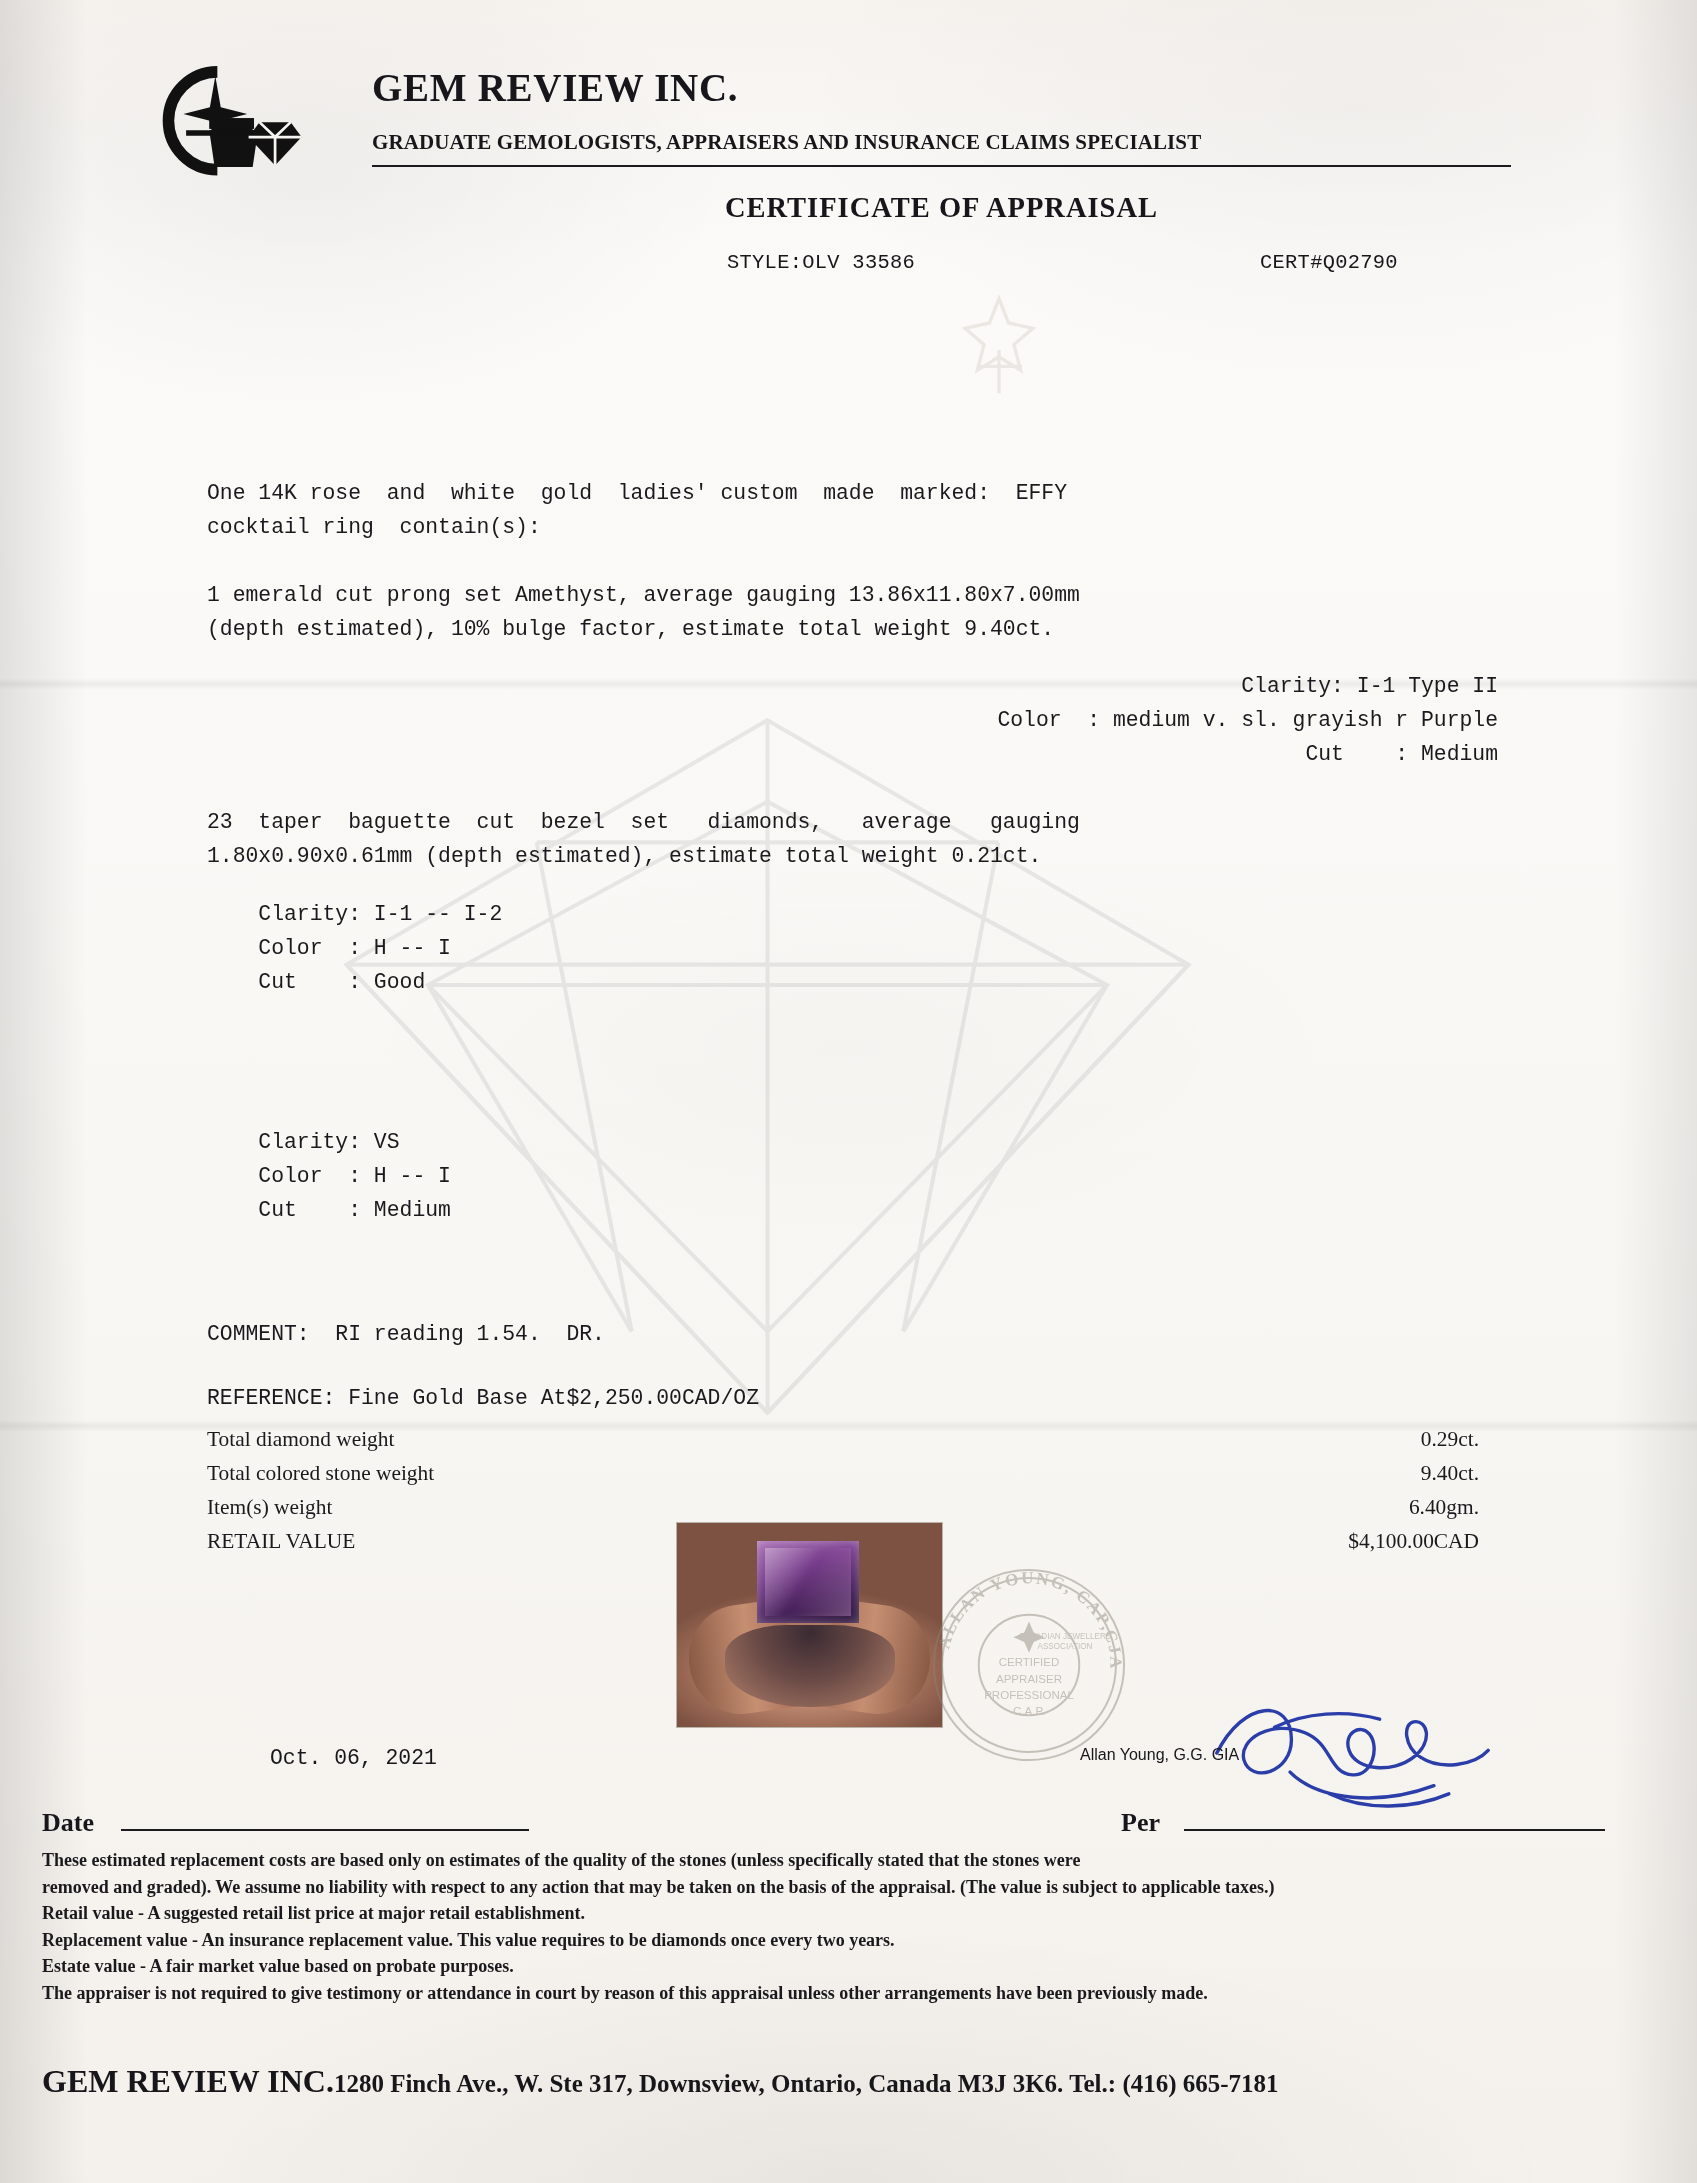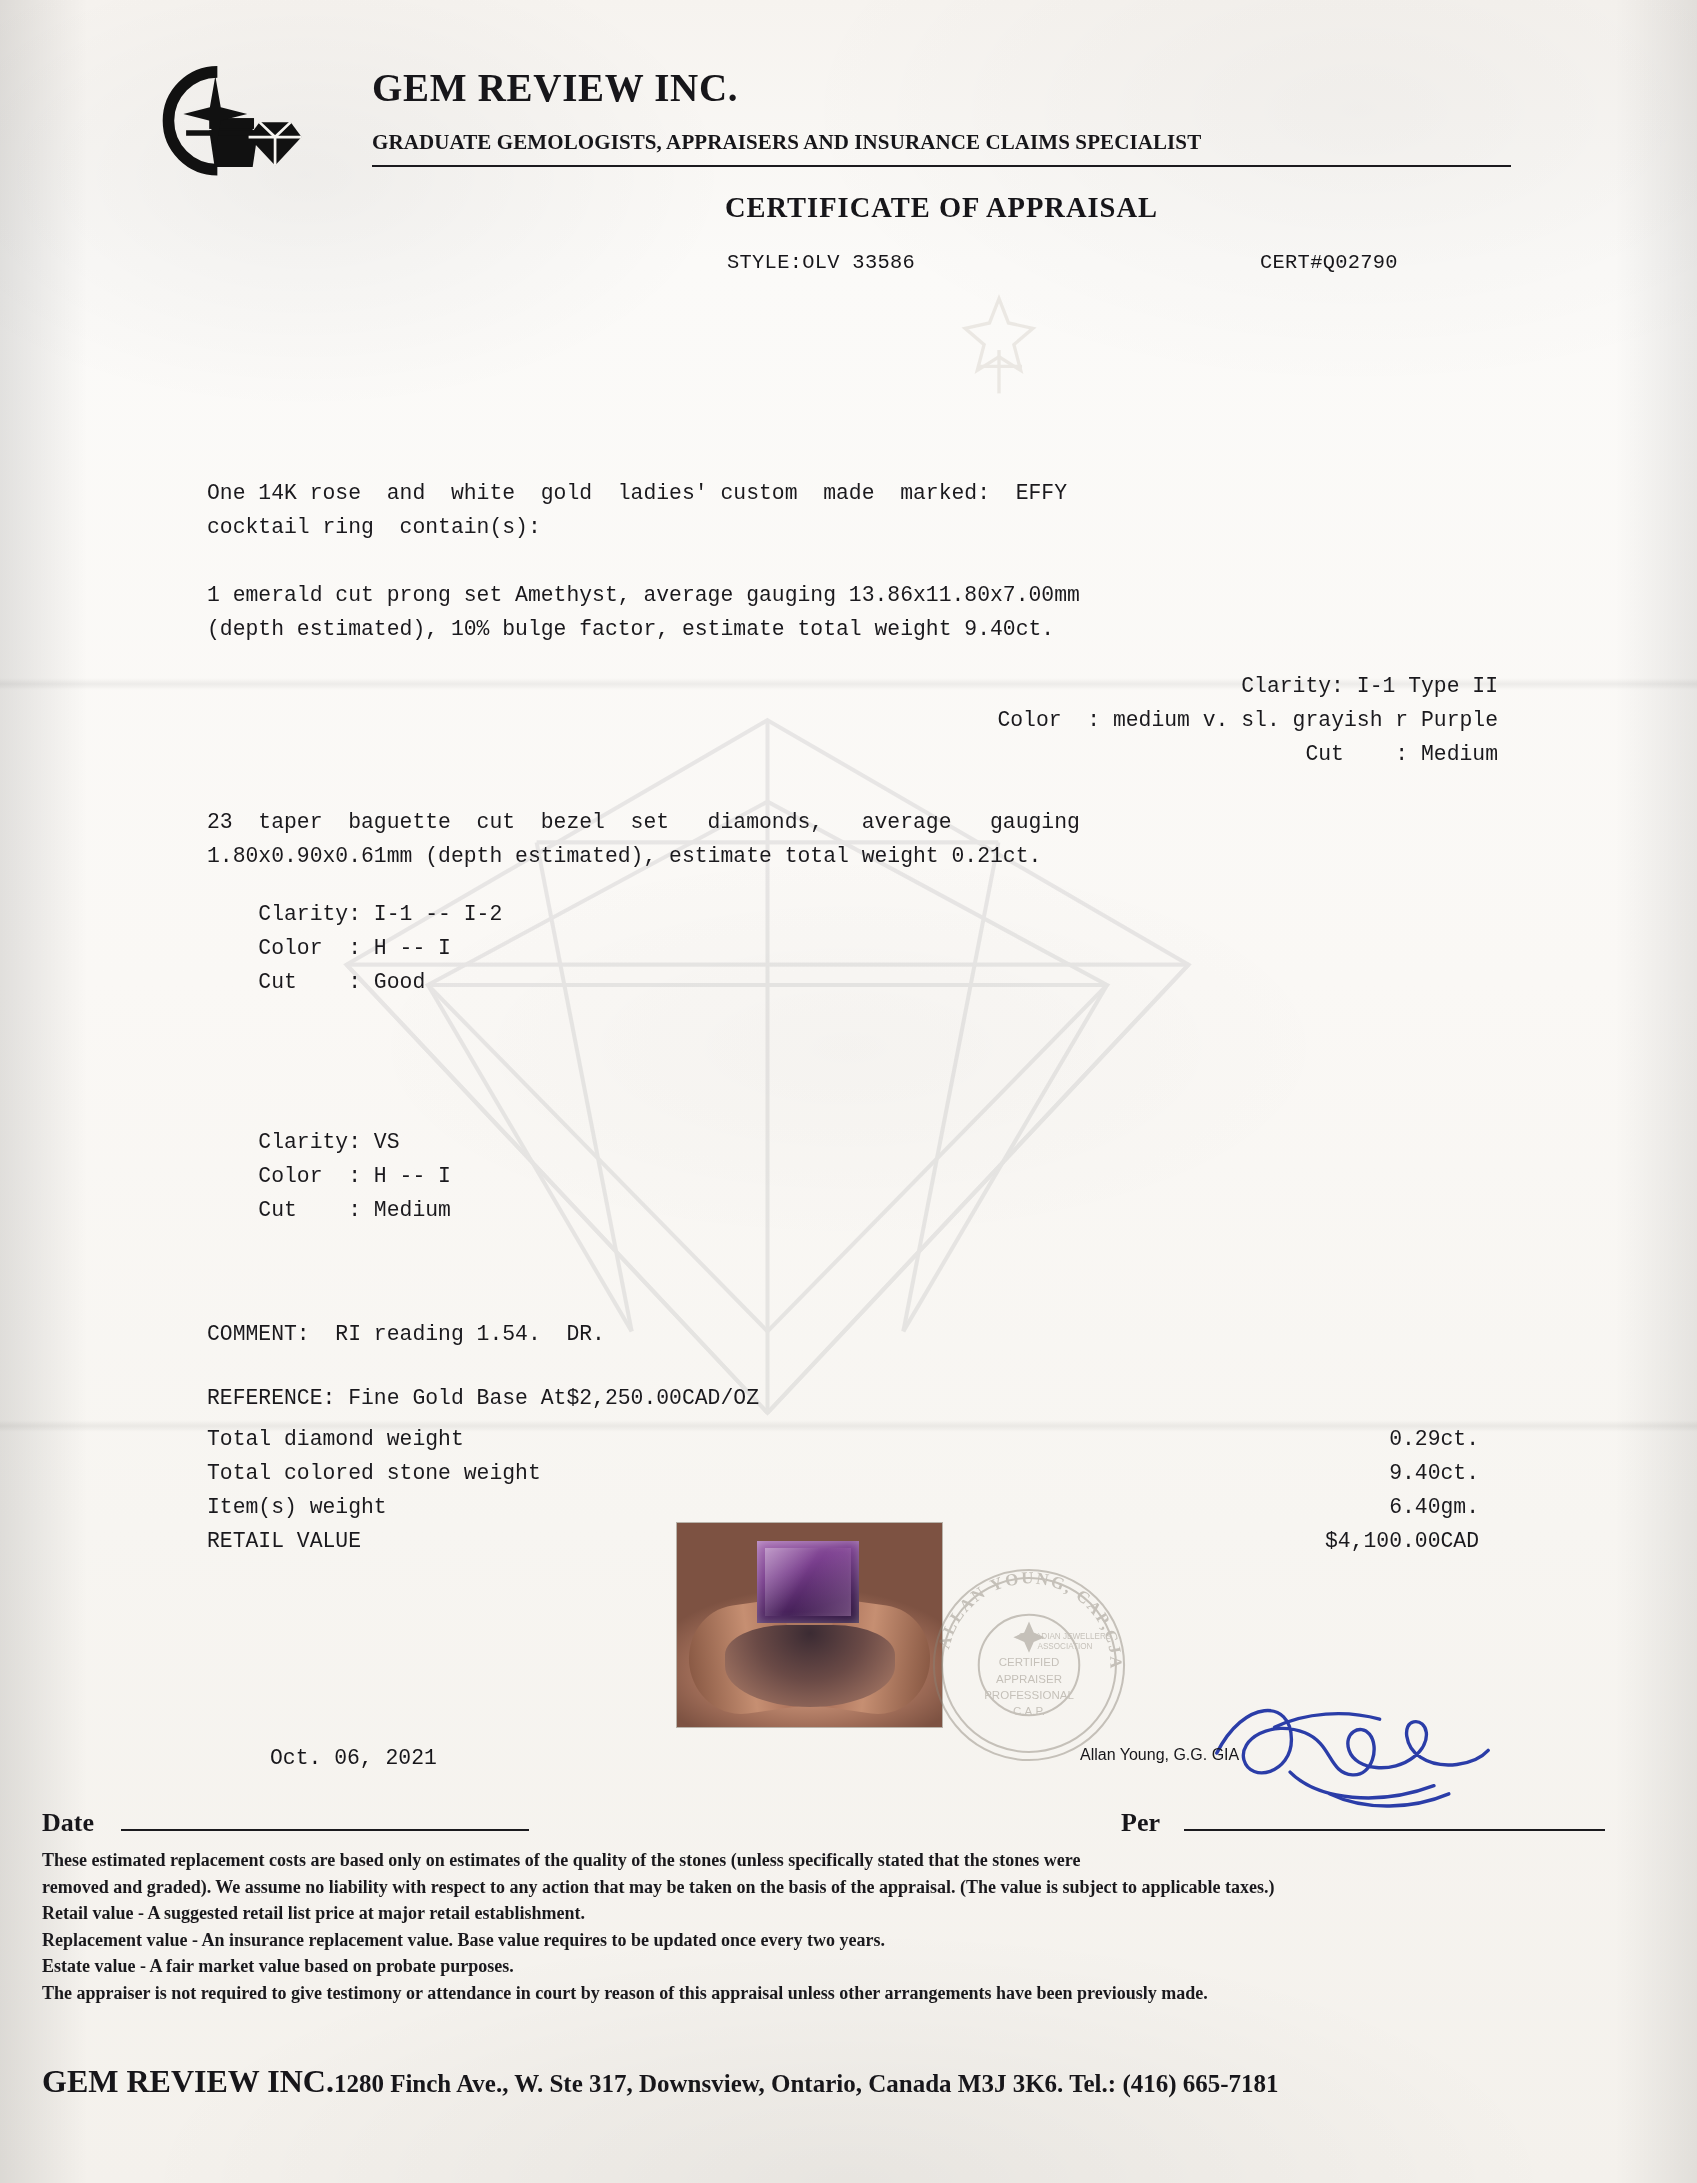--- a/index.html
+++ b/index.html
@@ -443,21 +443,21 @@
   <div class="body-mono" style="top:897px;">    Clarity: I-1 -- I-2
     Color  : H -- I
     Cut    : Good</div>
   <div class="body-mono" style="top:1125px;">    Clarity: VS
     Color  : H -- I
     Cut    : Medium</div>
 
   <div class="comment-line">COMMENT:  RI reading 1.54.  DR.</div>
   <div class="reference-line">REFERENCE: Fine Gold Base At$2,250.00CAD/OZ</div>
 
-  <div class="totals" style="top:1422px;">
+  <div class="totals" style="top:1422px;font-family:Liberation Serif, serif;">
     <div class="row">
       <span class="lbl">Total diamond weight</span>
       <span class="val">0.29ct.</span>
     </div>
     <div class="row">
       <span class="lbl">Total colored stone weight</span>
       <span class="val">9.40ct.</span>
     </div>
     <div class="row">
       <span class="lbl">Item(s) weight</span>
@@ -518,21 +518,21 @@
 
   <div class="date-label">Date</div>
   <div class="date-rule"></div>
   <div class="per-label">Per</div>
   <div class="per-rule"></div>
 
   <div class="disclaimer">
     <p>These estimated replacement costs are based only on estimates of the  quality of the stones (unless specifically stated that the stones were</p>
     <p>removed and graded). We assume no liability with respect to any action that may be taken on the basis of the appraisal. (The value is subject to applicable taxes.)</p>
     <p>Retail value - A suggested retail list price at major retail establishment.</p>
-    <p>Replacement value - An insurance replacement value. Base value requires to be updated once every two years.</p>
+    <p>Replacement value - An insurance replacement value. This value requires to be diamonds once every two years.</p>
     <p>Estate value - A fair market value based on probate purposes.</p>
     <p>The appraiser is not required to give testimony or attendance in court by reason of this appraisal unless other arrangements have been previously made.</p>
   </div>
 
   <div class="footer">
     <span class="big">GEM REVIEW INC.</span><span class="addr">1280 Finch Ave., W. Ste 317, Downsview, Ontario, Canada M3J 3K6.  Tel.: (416) 665-7181</span>
   </div>
 
 </div>
 

